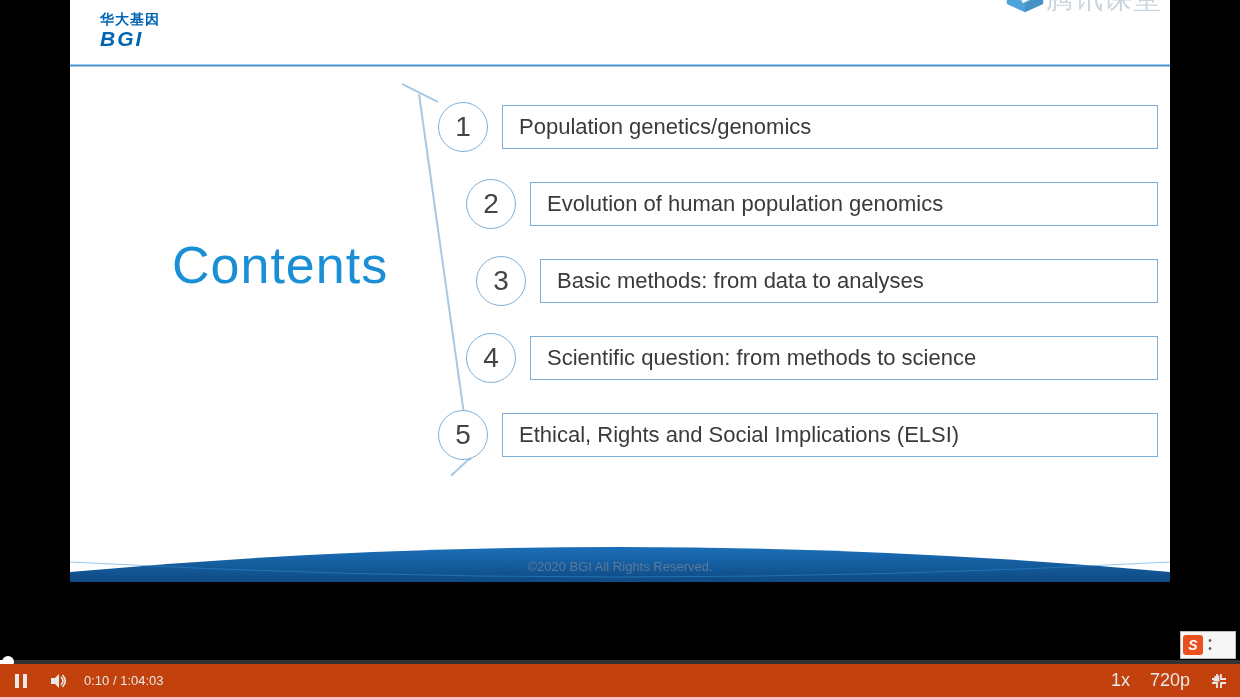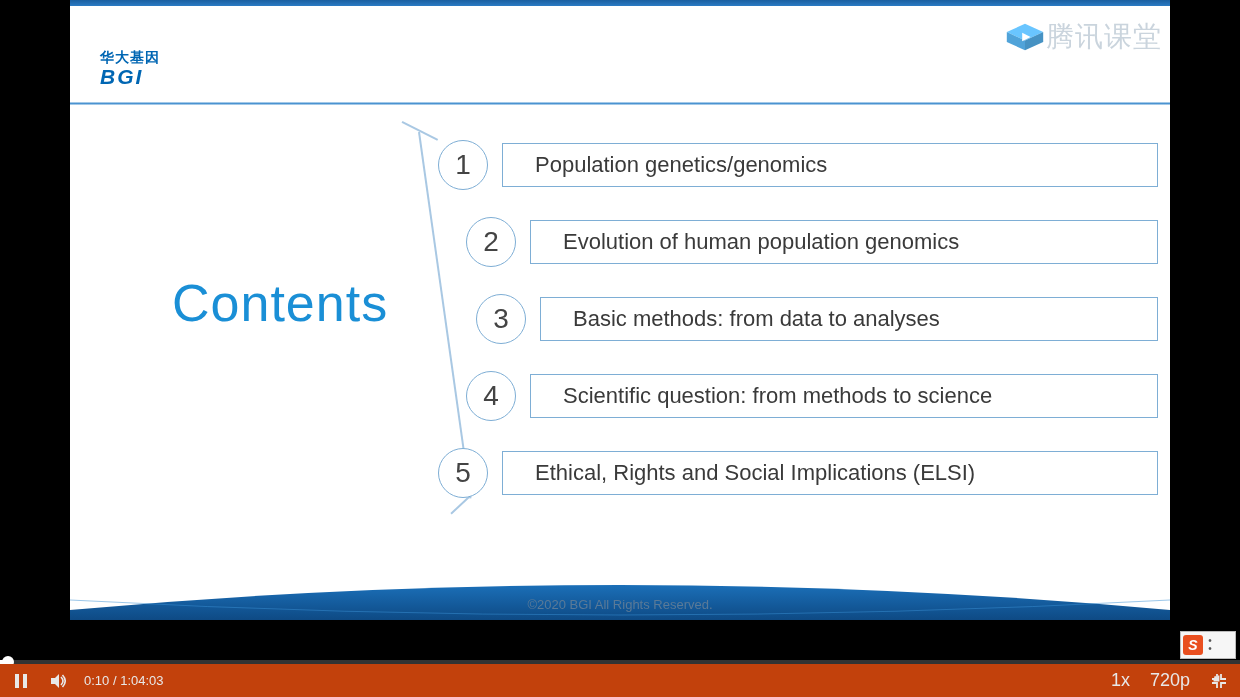--- a/index.html
+++ b/index.html
@@ -12,21 +12,21 @@
       overflow: hidden;
     }
     .video-container {
       position: absolute;
       top: 0;
       left: 0;
       width: 1240px;
       height: 544px;
       background: #000;
       display: flex;
-      align-items: flex-start;
+      align-items: center;
       justify-content: center;
     }
     .slide {
       width: 1100px;
       height: 620px;
       background: #fff;
       position: relative;
       overflow: hidden;
     }
     .top-bar {
@@ -130,21 +130,21 @@
       align-items: center;
       justify-content: center;
       font-size: 28px;
       color: #444;
       font-weight: 300;
       flex-shrink: 0;
     }
     .item-label-box {
       margin-left: 14px;
       border: 1px solid #7eaed5;
-      padding: 8px 32px;
+      padding: 8px 16px;
       font-size: 22px;
       color: #3a3a3a;
       font-weight: 300;
       background: #fff;
       flex-grow: 1;
     }
     .bottom-curve {
       position: absolute;
       bottom: 0;
       left: 0;

